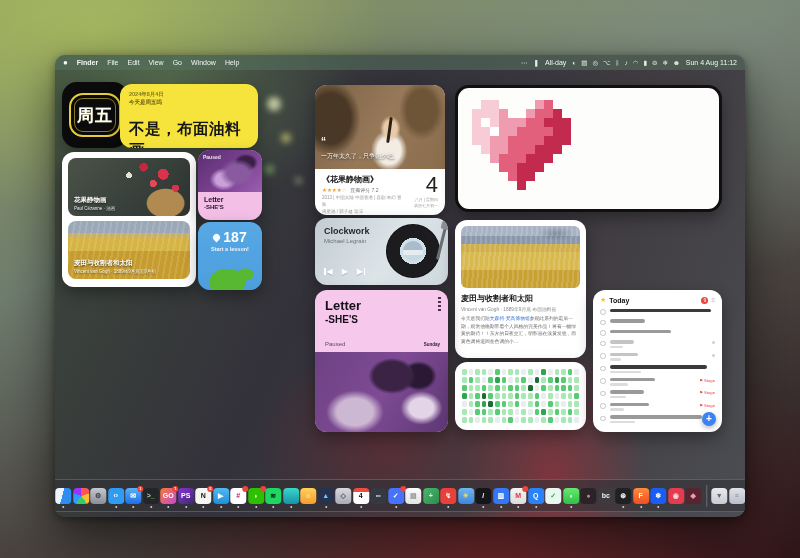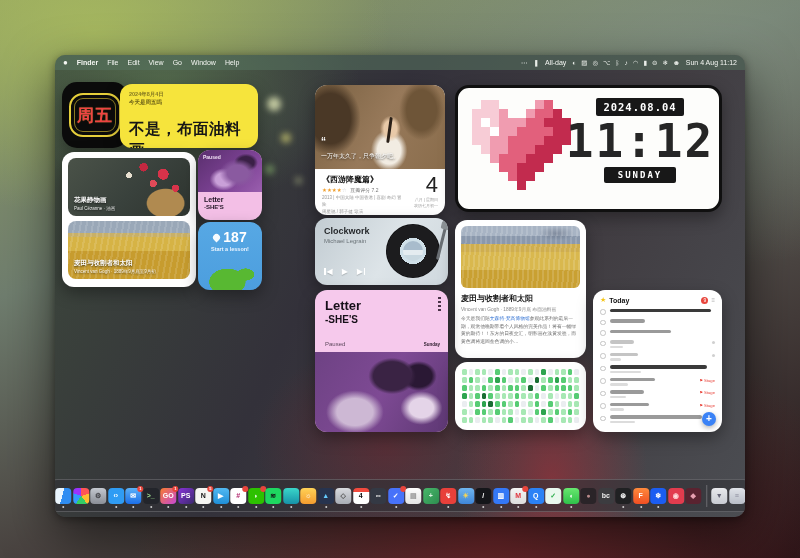--- a/index.html
+++ b/index.html
@@ -44,21 +44,21 @@
   
   .w { position:absolute; border-radius:12px; overflow:hidden;
        box-shadow:0 6px 16px rgba(0,0,0,.35); }
 
   
   .friday-icon { left:7px; top:27px; width:66px; height:66px; border-radius:15px;
     background:#0b0b0b; display:flex; align-items:center; justify-content:center; }
   .friday-icon .frame { width:52px; height:44px; border:2px solid #e6cf3b; border-radius:14px;
     box-shadow:inset 0 0 0 3px #0b0b0b, inset 0 0 0 4px #8a7a22;
     display:flex; align-items:center; justify-content:center; }
-  .friday-icon .txt { font-size:17px; font-weight:bold; color:#ef4444;
+  .friday-icon .txt { font-size:17px; font-weight:bold; color:#ffffff;
     text-shadow:0 0 1px #7a6a18; letter-spacing:1px; }
 
   
   .yellow-card { left:65px; top:29px; width:138px; height:64px; background:#f6e43c;
     padding:7px 9px; }
   .yellow-card .d1 { font-size:5.5px; color:#867a22; font-weight:bold; }
   .yellow-card .d2 { font-size:5.5px; color:#6f6418; font-weight:bold; margin-top:1px; }
   .yellow-card .ans { font-size:15.5px; font-weight:bold; color:#161616; margin-top:13px; letter-spacing:.5px; }
 
   
@@ -350,21 +350,21 @@
     <div class="croc"></div>
   </div>
 
   <div class="w movie">
     <div class="photo">
       <div class="q-ic">“</div>
       <div class="quote">一万年太久了，只争朝夕吧。</div>
     </div>
     <div class="info">
       <div class="ileft">
-        <div class="title">《西游降魔篇》</div>
+        <div class="title">《花果静物画》</div>
         <div class="stars">
           <span>★★★★</span><span class="dim">☆</span>
           <span class="rating">豆瓣评分 7.2</span>
         </div>
         <div class="meta">
           <div>2013 | 中国大陆 中国香港 | 喜剧 奇幻 冒险</div>
           <div>周星驰 / 郭子健 导演</div>
         </div>
       </div>
       <div class="iright">
@@ -501,25 +501,20 @@
           <div class="hcell"></div>
           <div class="hcell"></div>
           <div class="hcell" style="background: rgb(194, 43, 78);"></div>
           <div class="hcell"></div>
           <div class="hcell"></div>
           <div class="hcell"></div>
           <div class="hcell"></div>
           <div class="hcell"></div>
         </div>
       </div>
-    <div class="pc-right">
-      <div class="pc-date">2024.08.04</div>
-      <div class="pc-time">11:12</div>
-      <div class="pc-day">SUNDAY</div>
-    </div>
   </div>
 
   <div class="w player">
     <div class="t">Clockwork</div>
     <div class="a">Michael Legrain</div>
     <div class="ctr">
       <span>
           <span class="pbar"></span>
           <span>◀</span>
         </span>

